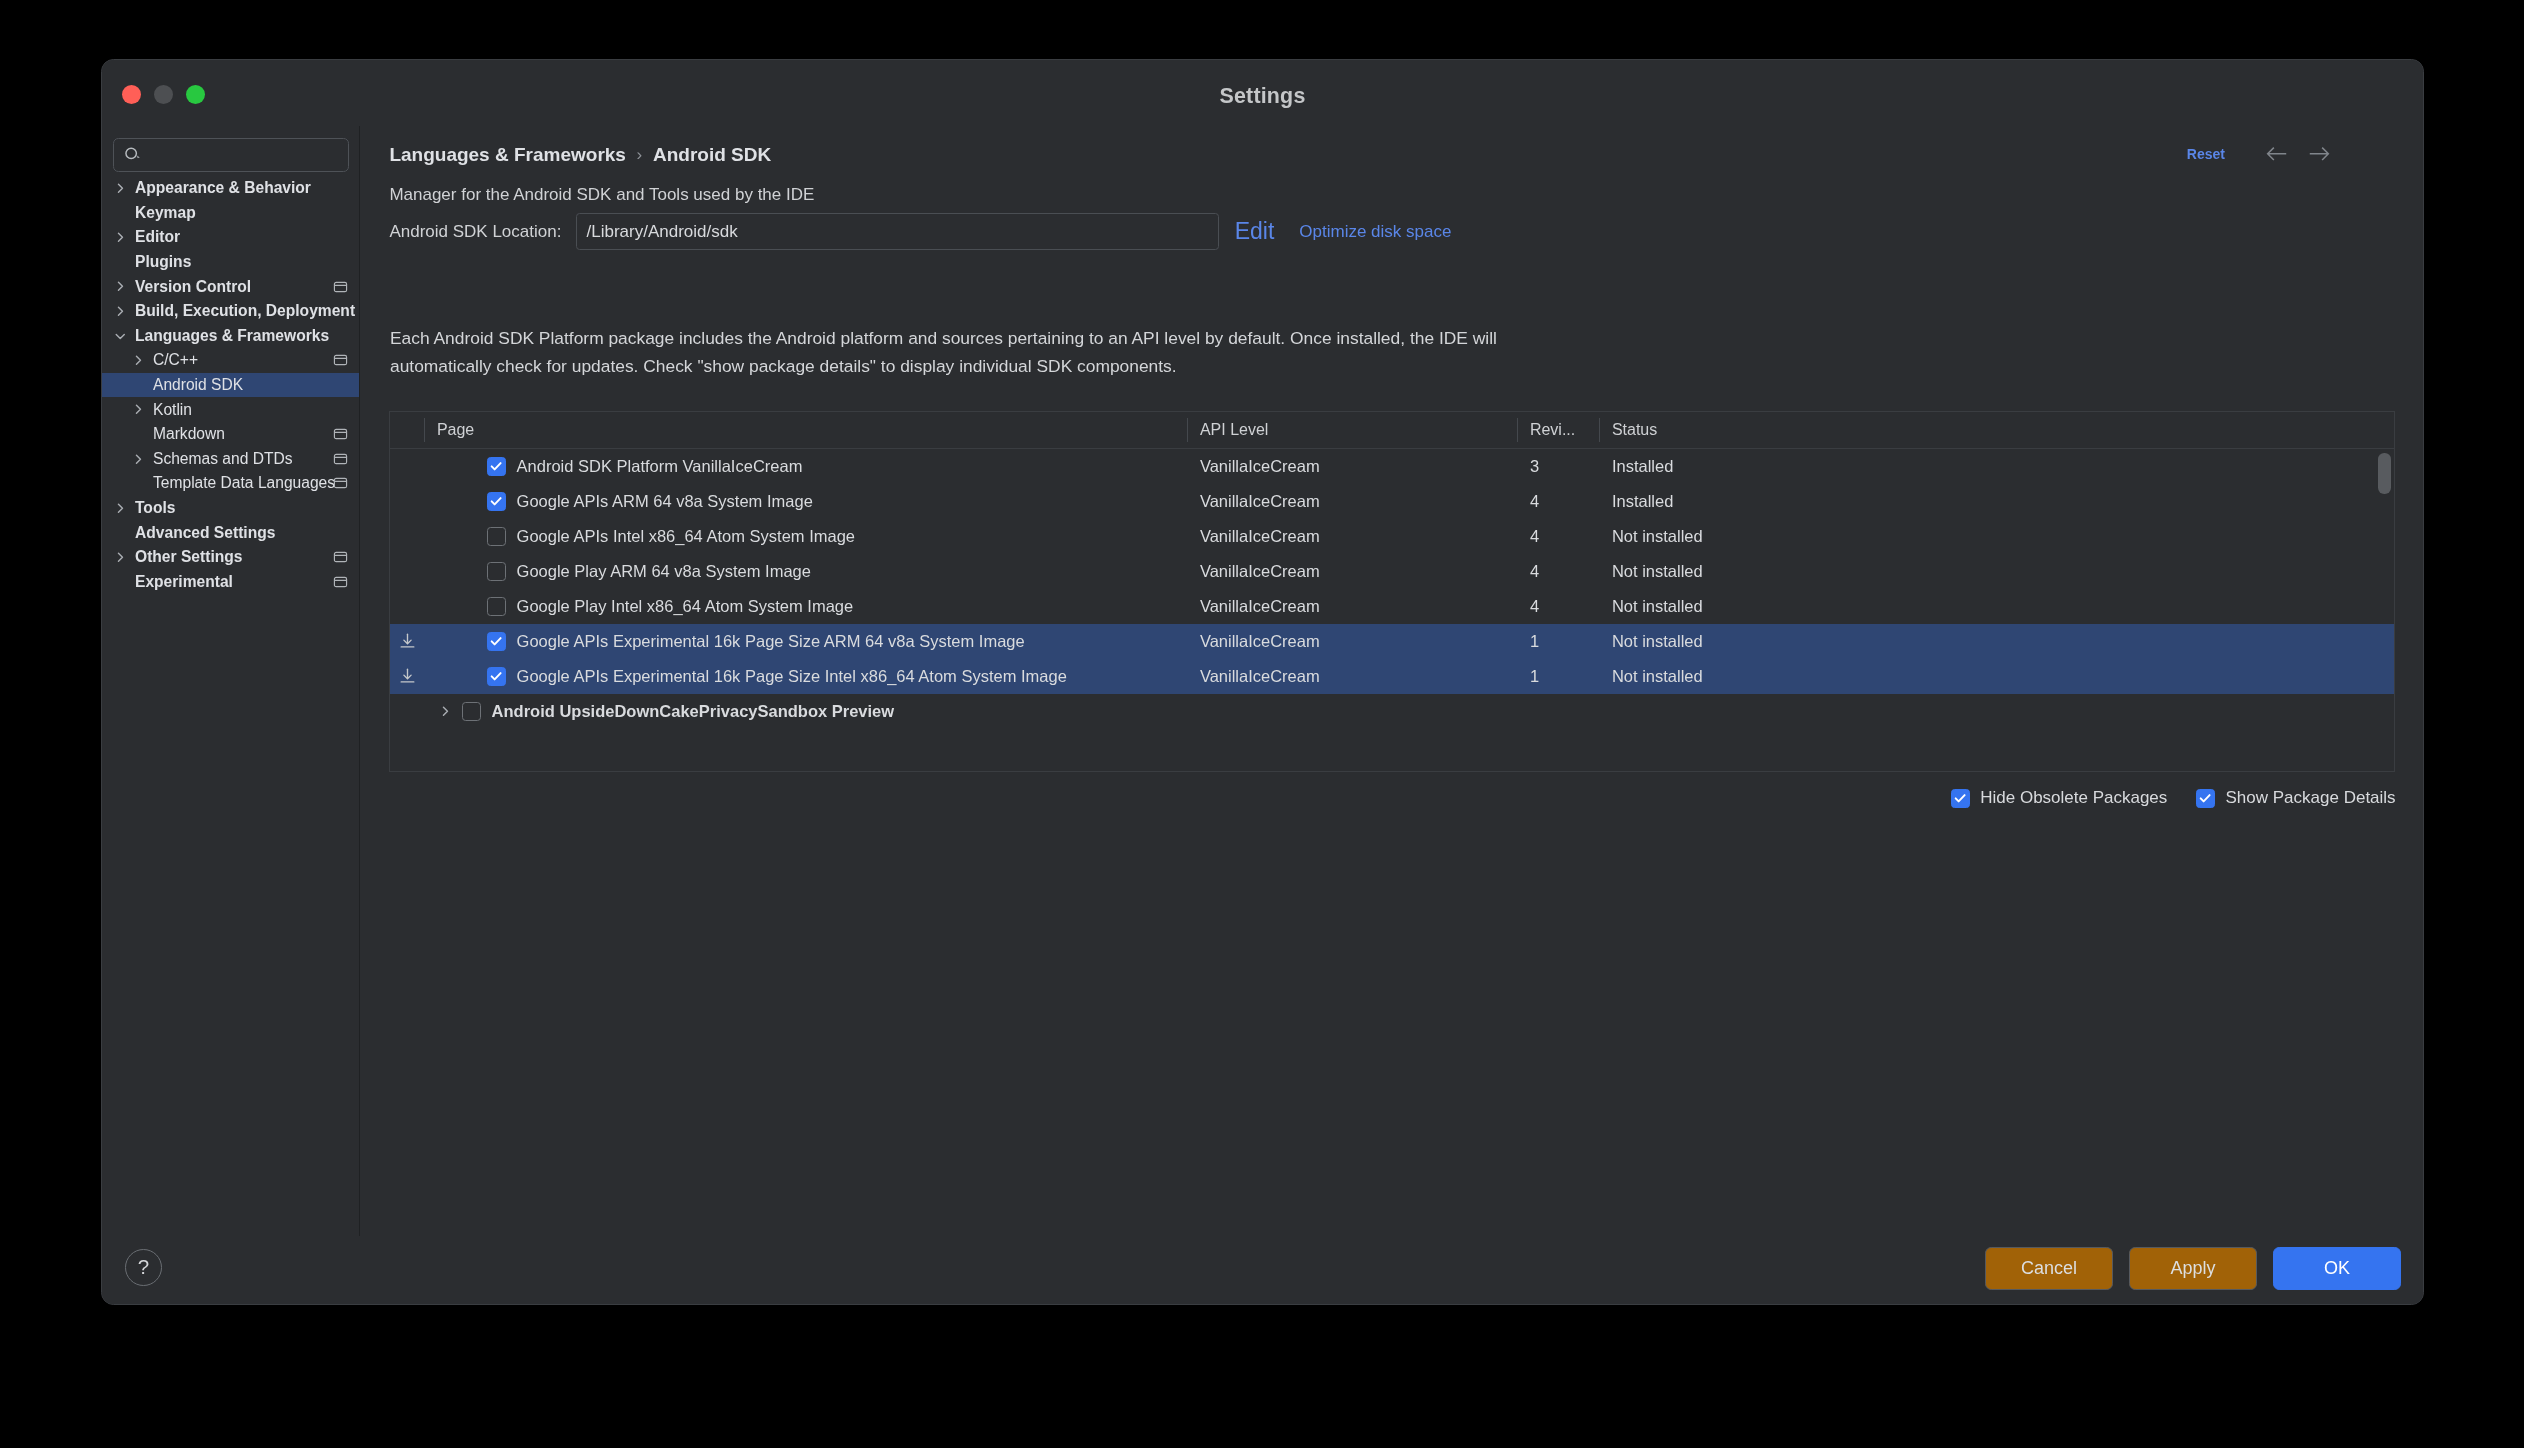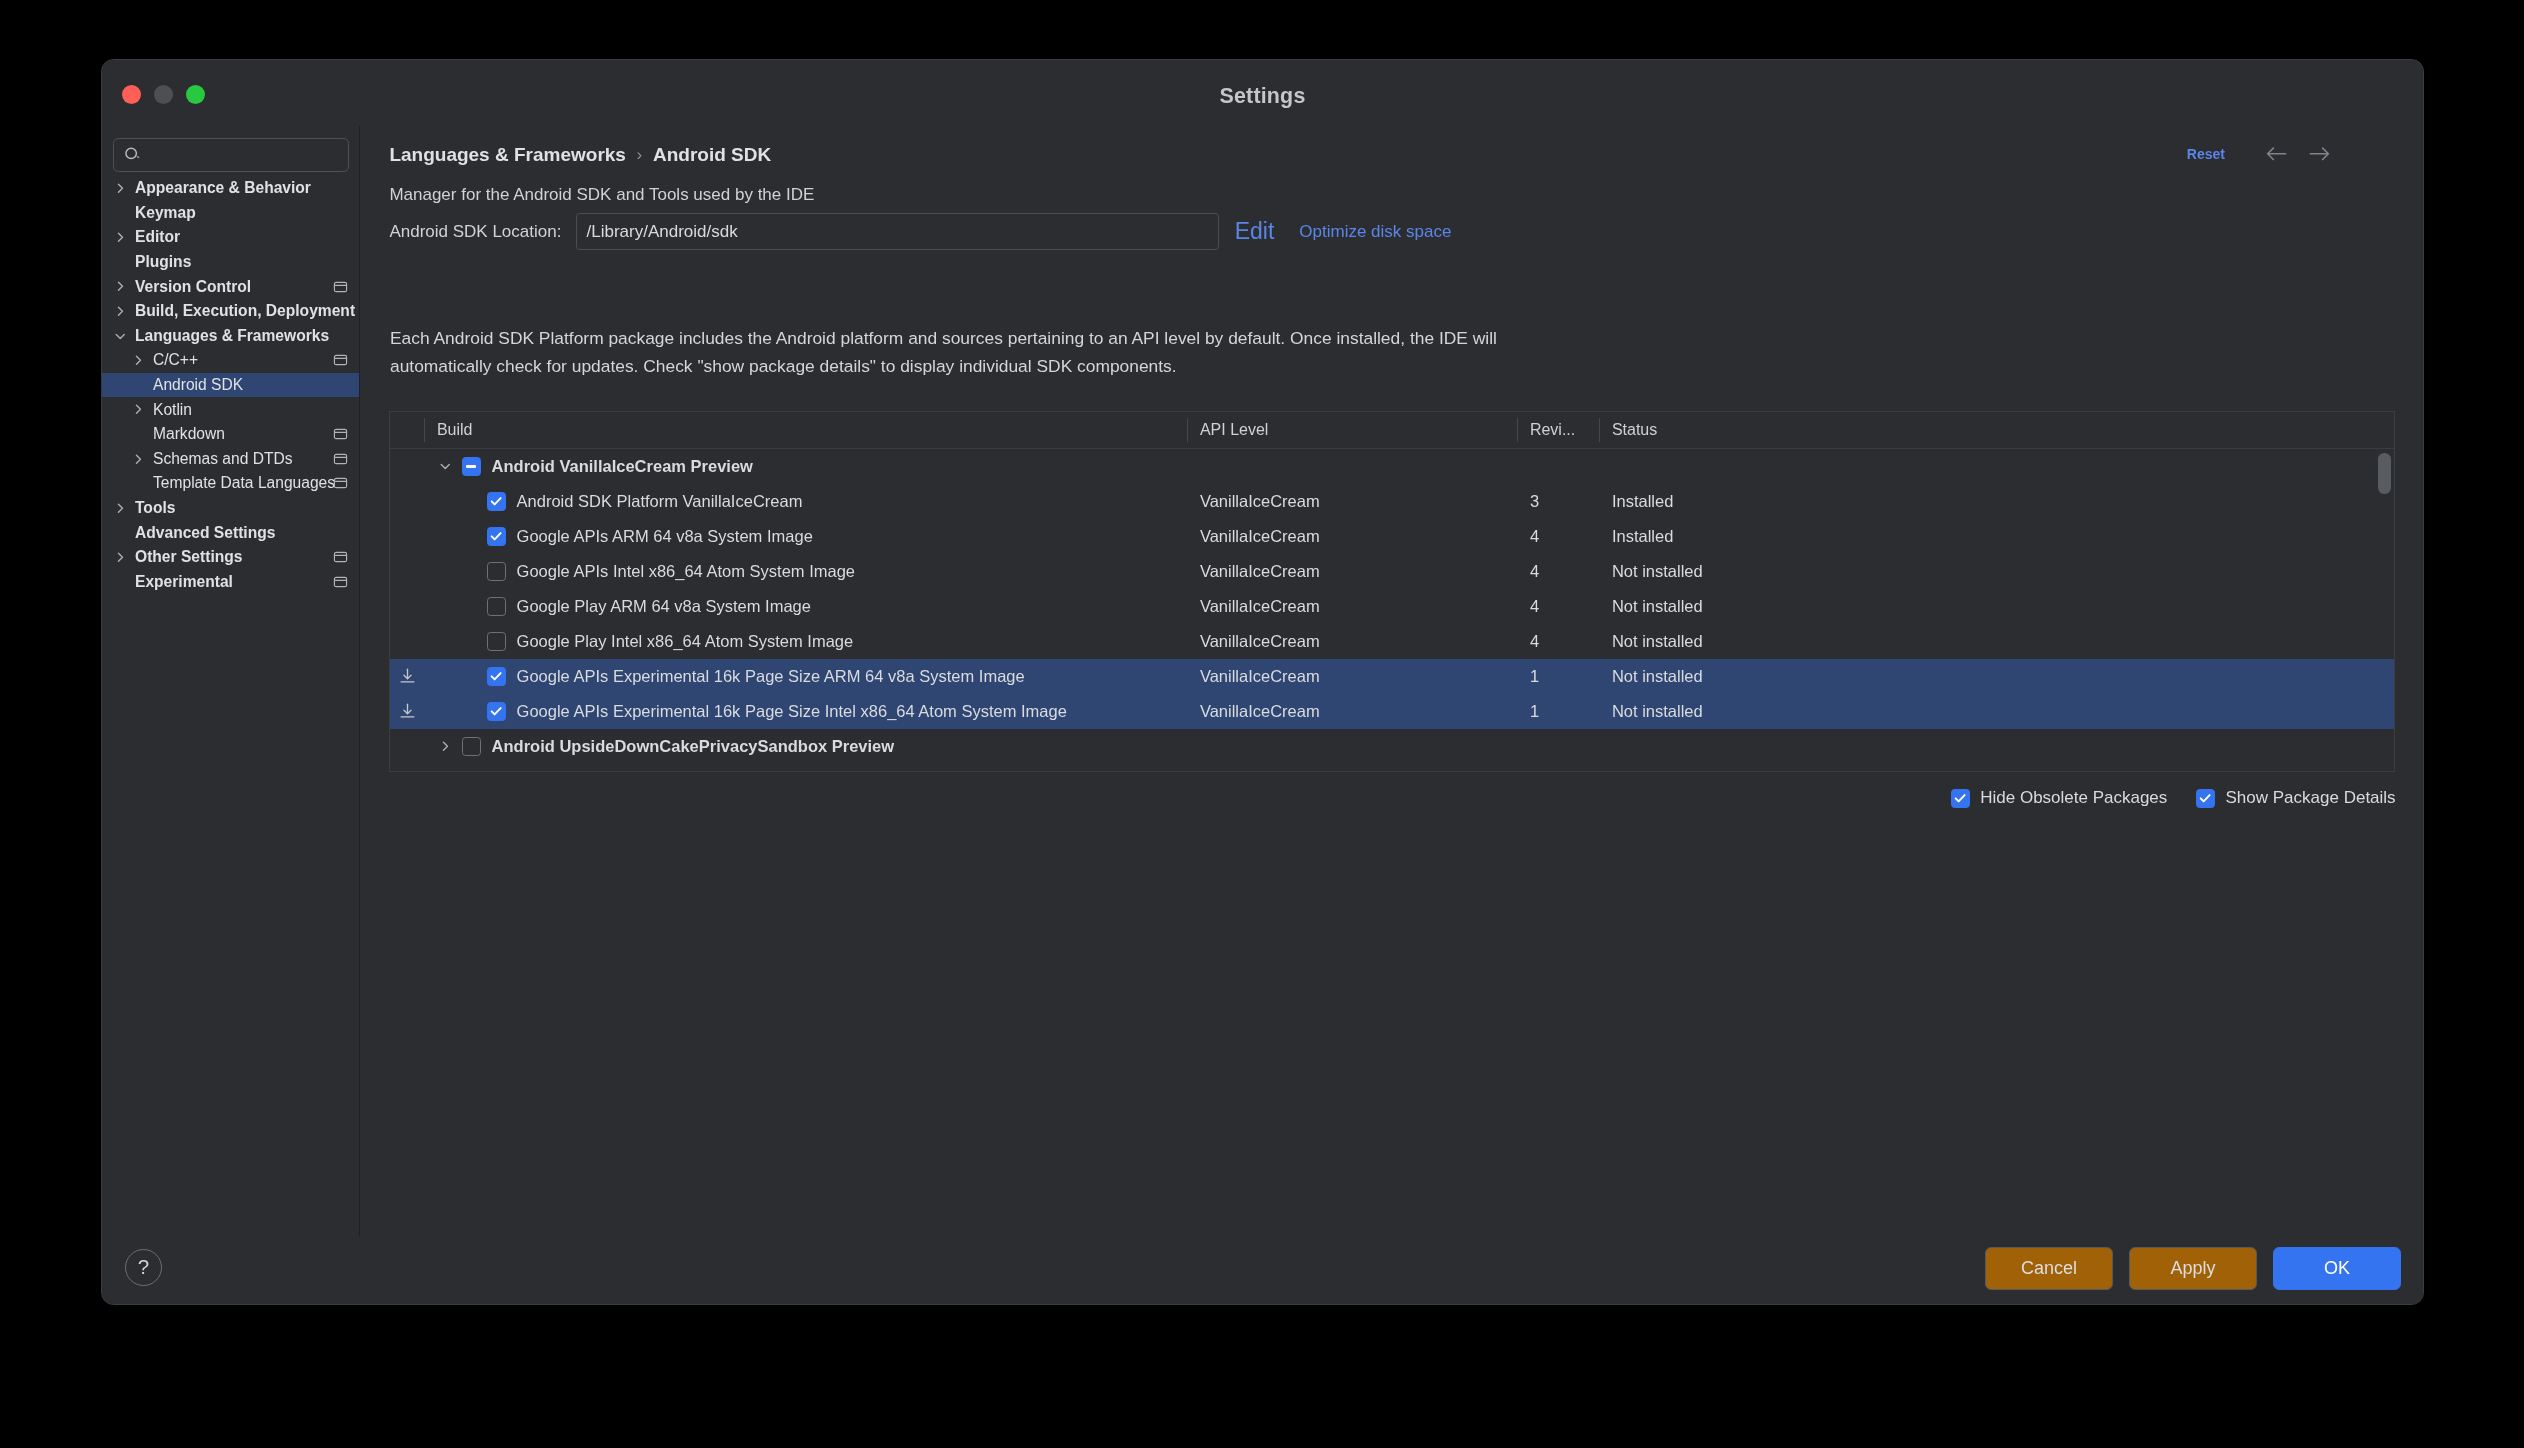--- a/index.html
+++ b/index.html
@@ -469,45 +469,26 @@
       <span id="edit-link">Edit</span>
       <span id="optimize-link">Optimize disk space</span>
     </div>
 
 
     <div id="tab-desc">Each Android SDK Platform package includes the Android platform and sources pertaining to an API level by default. Once installed, the IDE will automatically check for updates. Check "show package details" to display individual SDK components.</div>
 
     <div id="table">
       <div id="thead">
           <div class="th c-icon"></div>
-          <div class="th c-name">Build</div>
+          <div class="th c-name">Page</div>
           <div class="th c-api">API Level</div>
           <div class="th c-rev">Revi...</div>
           <div class="th c-status">Status</div>
         </div>
       <div id="tbody">
-          <div class="row group">
-            <div class="cell c-icon"></div>
-            <div class="cell c-name">
-              <div class="name-inner">
-                <span class="tarrow">
-                  <svg viewBox="0 0 14 14" fill="none" stroke="currentColor" stroke-width="1.6" stroke-linecap="round" stroke-linejoin="round">
-                    <path d="M2.5 5 L7 9.5 L11.5 5"></path>
-                  </svg>
-                </span>
-                <span class="cb partial">
-                  <span class="dash"></span>
-                </span>
-                <span>Android VanillaIceCream Preview</span>
-              </div>
-            </div>
-            <div class="cell c-api"></div>
-            <div class="cell c-rev"></div>
-            <div class="cell c-status"></div>
-          </div>
           <div class="row">
             <div class="cell c-icon"></div>
             <div class="cell c-name">
               <div class="name-inner indent-child">
                 <span class="tarrow blank">
                   <svg viewBox="0 0 14 14" fill="none" stroke="currentColor" stroke-width="1.6" stroke-linecap="round" stroke-linejoin="round">
                     <path d="M5 2.5 L9.5 7 L5 11.5"></path>
                   </svg>
                 </span>
                 <span class="cb checked">

